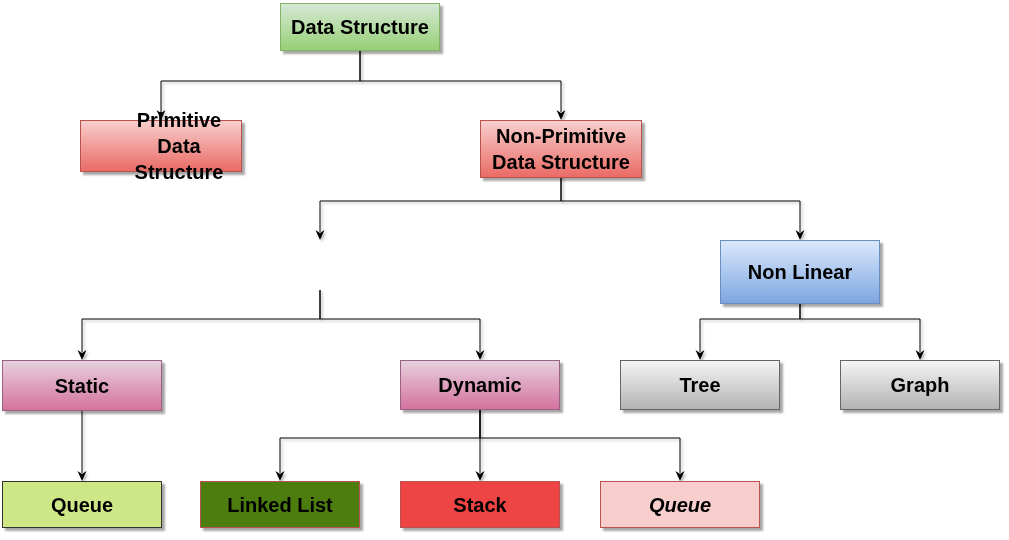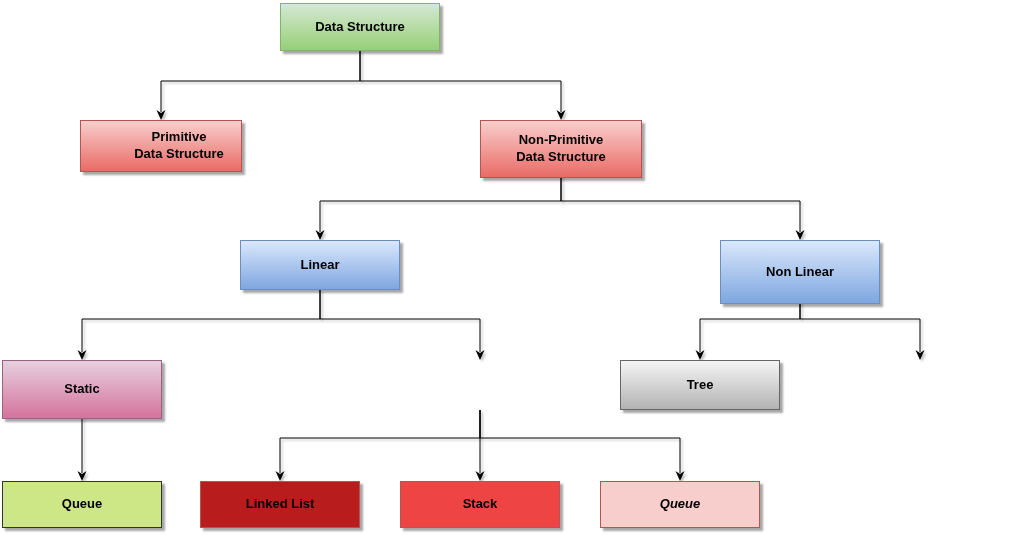--- a/index.html
+++ b/index.html
@@ -16,21 +16,21 @@
     position:absolute;
     box-sizing:border-box;
     border:1px solid #000;
     display:flex;
     align-items:center;
     justify-content:center;
     box-shadow:3px 3px 2px rgba(0,0,0,0.35);
   }
   .node .label{
     font-weight:bold;
-    font-size:13px;
+    font-size:20px;
     line-height:1.3;
     color:#000;
     text-align:center;
     white-space:pre-line;
   }
 </style>
 </head>
 <body>
 
 <div id="diagram" style="width: 1009px; height: 540px; background: rgb(255, 255, 255);">
@@ -88,36 +88,39 @@
       <span class="label">Data Structure</span>
     </div>
     <div class="node" style="left: 80px; top: 120px; width: 162px; height: 52px; border-color: rgb(184, 84, 80); background: linear-gradient(rgb(248, 206, 204), rgb(234, 107, 102)); padding-left: 36px;">
       <span class="label">Primitive
 Data Structure</span>
     </div>
     <div class="node" style="left: 480px; top: 120px; width: 162px; height: 58px; border-color: rgb(184, 84, 80); background: linear-gradient(rgb(248, 206, 204), rgb(234, 107, 102));">
       <span class="label">Non-Primitive
 Data Structure</span>
     </div>
-    <div class="node" style="left: 240px; top: 240px; width: 160px; height: 50px; border-color: rgb(108, 142, 191); background: linear-gradient(rgb(218, 232, 252), rgb(126, 166, 224));">
-      <span class="label">Linear</span>
-    </div>
     <div class="node" style="left: 720px; top: 240px; width: 160px; height: 64px; border-color: rgb(108, 142, 191); background: linear-gradient(rgb(218, 232, 252), rgb(126, 166, 224));">
       <span class="label">Non Linear</span>
     </div>
-    <div class="node" style="left: 2px; top: 360px; width: 160px; height: 59px; border-color: rgb(153, 97, 133); background: linear-gradient(rgb(230, 208, 222), rgb(213, 115, 157));">
+    <div class="node" style="left: 2px; top: 360px; width: 160px; height: 51px; border-color: rgb(153, 97, 133); background: linear-gradient(rgb(230, 208, 222), rgb(213, 115, 157));">
       <span class="label">Static</span>
+    </div>
+    <div class="node" style="left: 400px; top: 360px; width: 160px; height: 50px; border-color: rgb(153, 97, 133); background: linear-gradient(rgb(230, 208, 222), rgb(213, 115, 157));">
+      <span class="label">Dynamic</span>
     </div>
     <div class="node" style="left: 620px; top: 360px; width: 160px; height: 50px; border-color: rgb(102, 102, 102); background: linear-gradient(rgb(245, 245, 245), rgb(179, 179, 179)); justify-content: center;">
       <span class="label">Tree</span>
     </div>
+    <div class="node" style="left: 840px; top: 360px; width: 160px; height: 50px; border-color: rgb(102, 102, 102); background: linear-gradient(rgb(245, 245, 245), rgb(179, 179, 179));">
+      <span class="label">Graph</span>
+    </div>
     <div class="node" style="left: 2px; top: 481px; width: 160px; height: 47px; border-color: rgb(51, 51, 51); background: rgb(205, 231, 135);">
       <span class="label">Queue</span>
     </div>
-    <div class="node" style="left: 200px; top: 481px; width: 160px; height: 47px; border-color: rgb(184, 84, 80); background: #b91c1c;">
+    <div class="node" style="left: 200px; top: 481px; width: 160px; height: 47px; border-color: rgb(184, 84, 80); background: #4d7c0f;">
       <span class="label">Linked List</span>
     </div>
     <div class="node" style="left: 400px; top: 481px; width: 160px; height: 47px; border-color: rgb(184, 84, 80); background: #ef4444;">
       <span class="label">Stack</span>
     </div>
     <div class="node" style="left: 600px; top: 481px; width: 160px; height: 47px; border-color: rgb(184, 84, 80); background: rgb(248, 206, 204); font-style: italic;">
       <span class="label">Queue</span>
     </div>
   </div>
 

